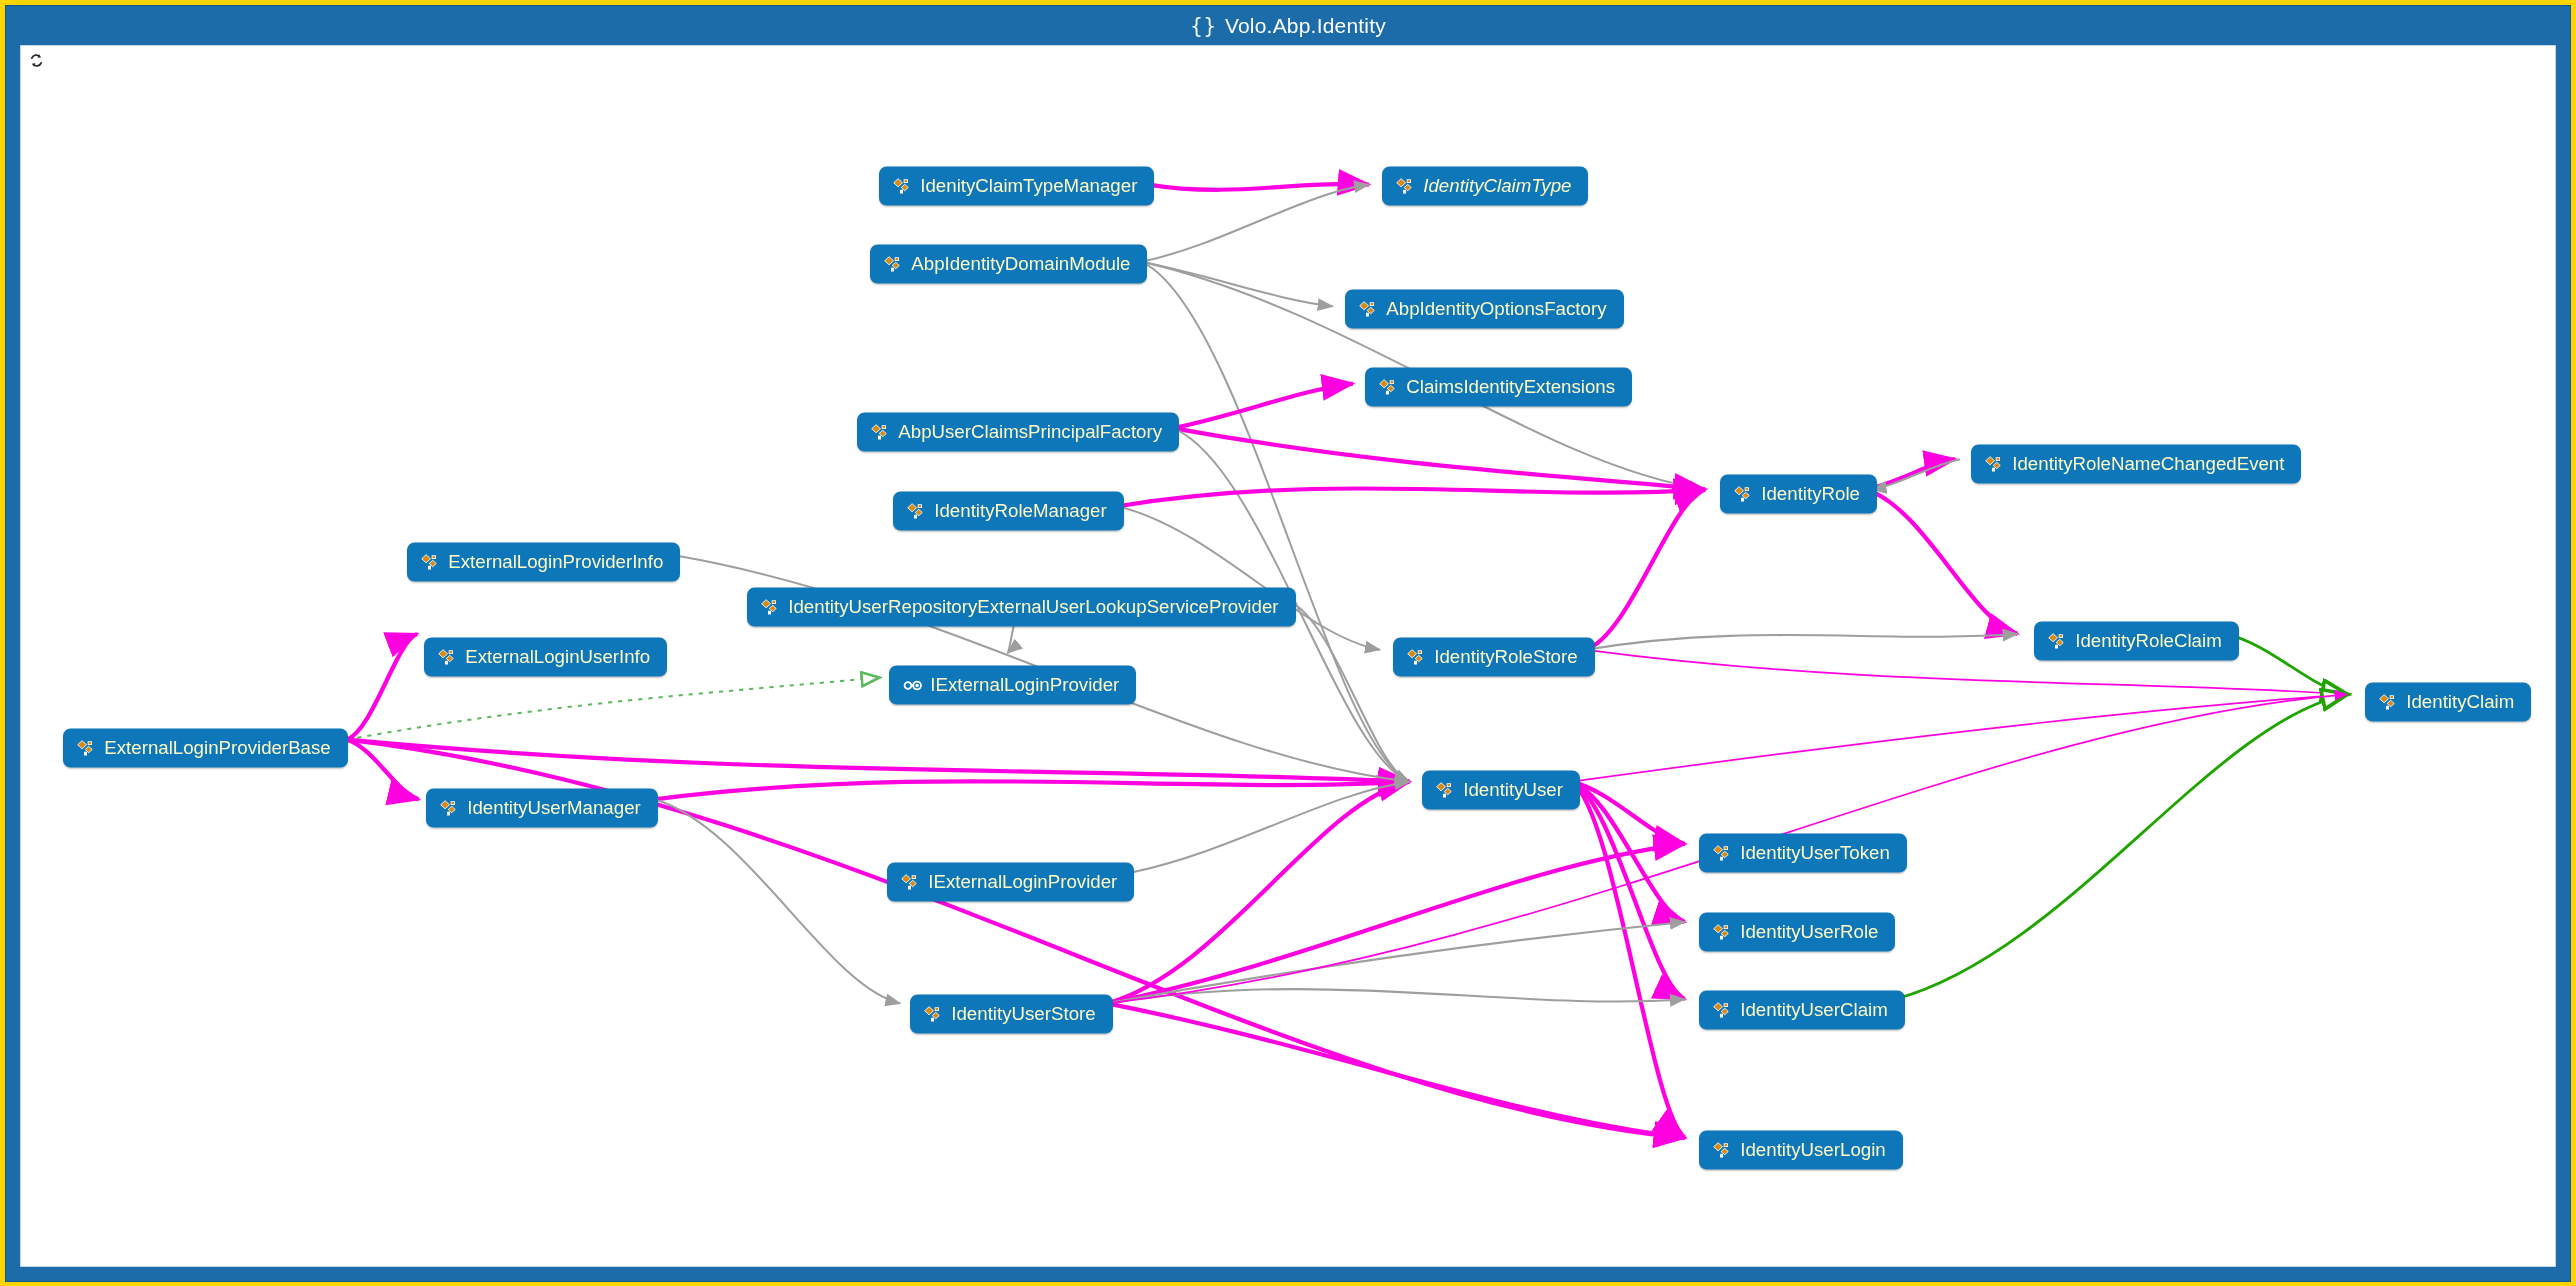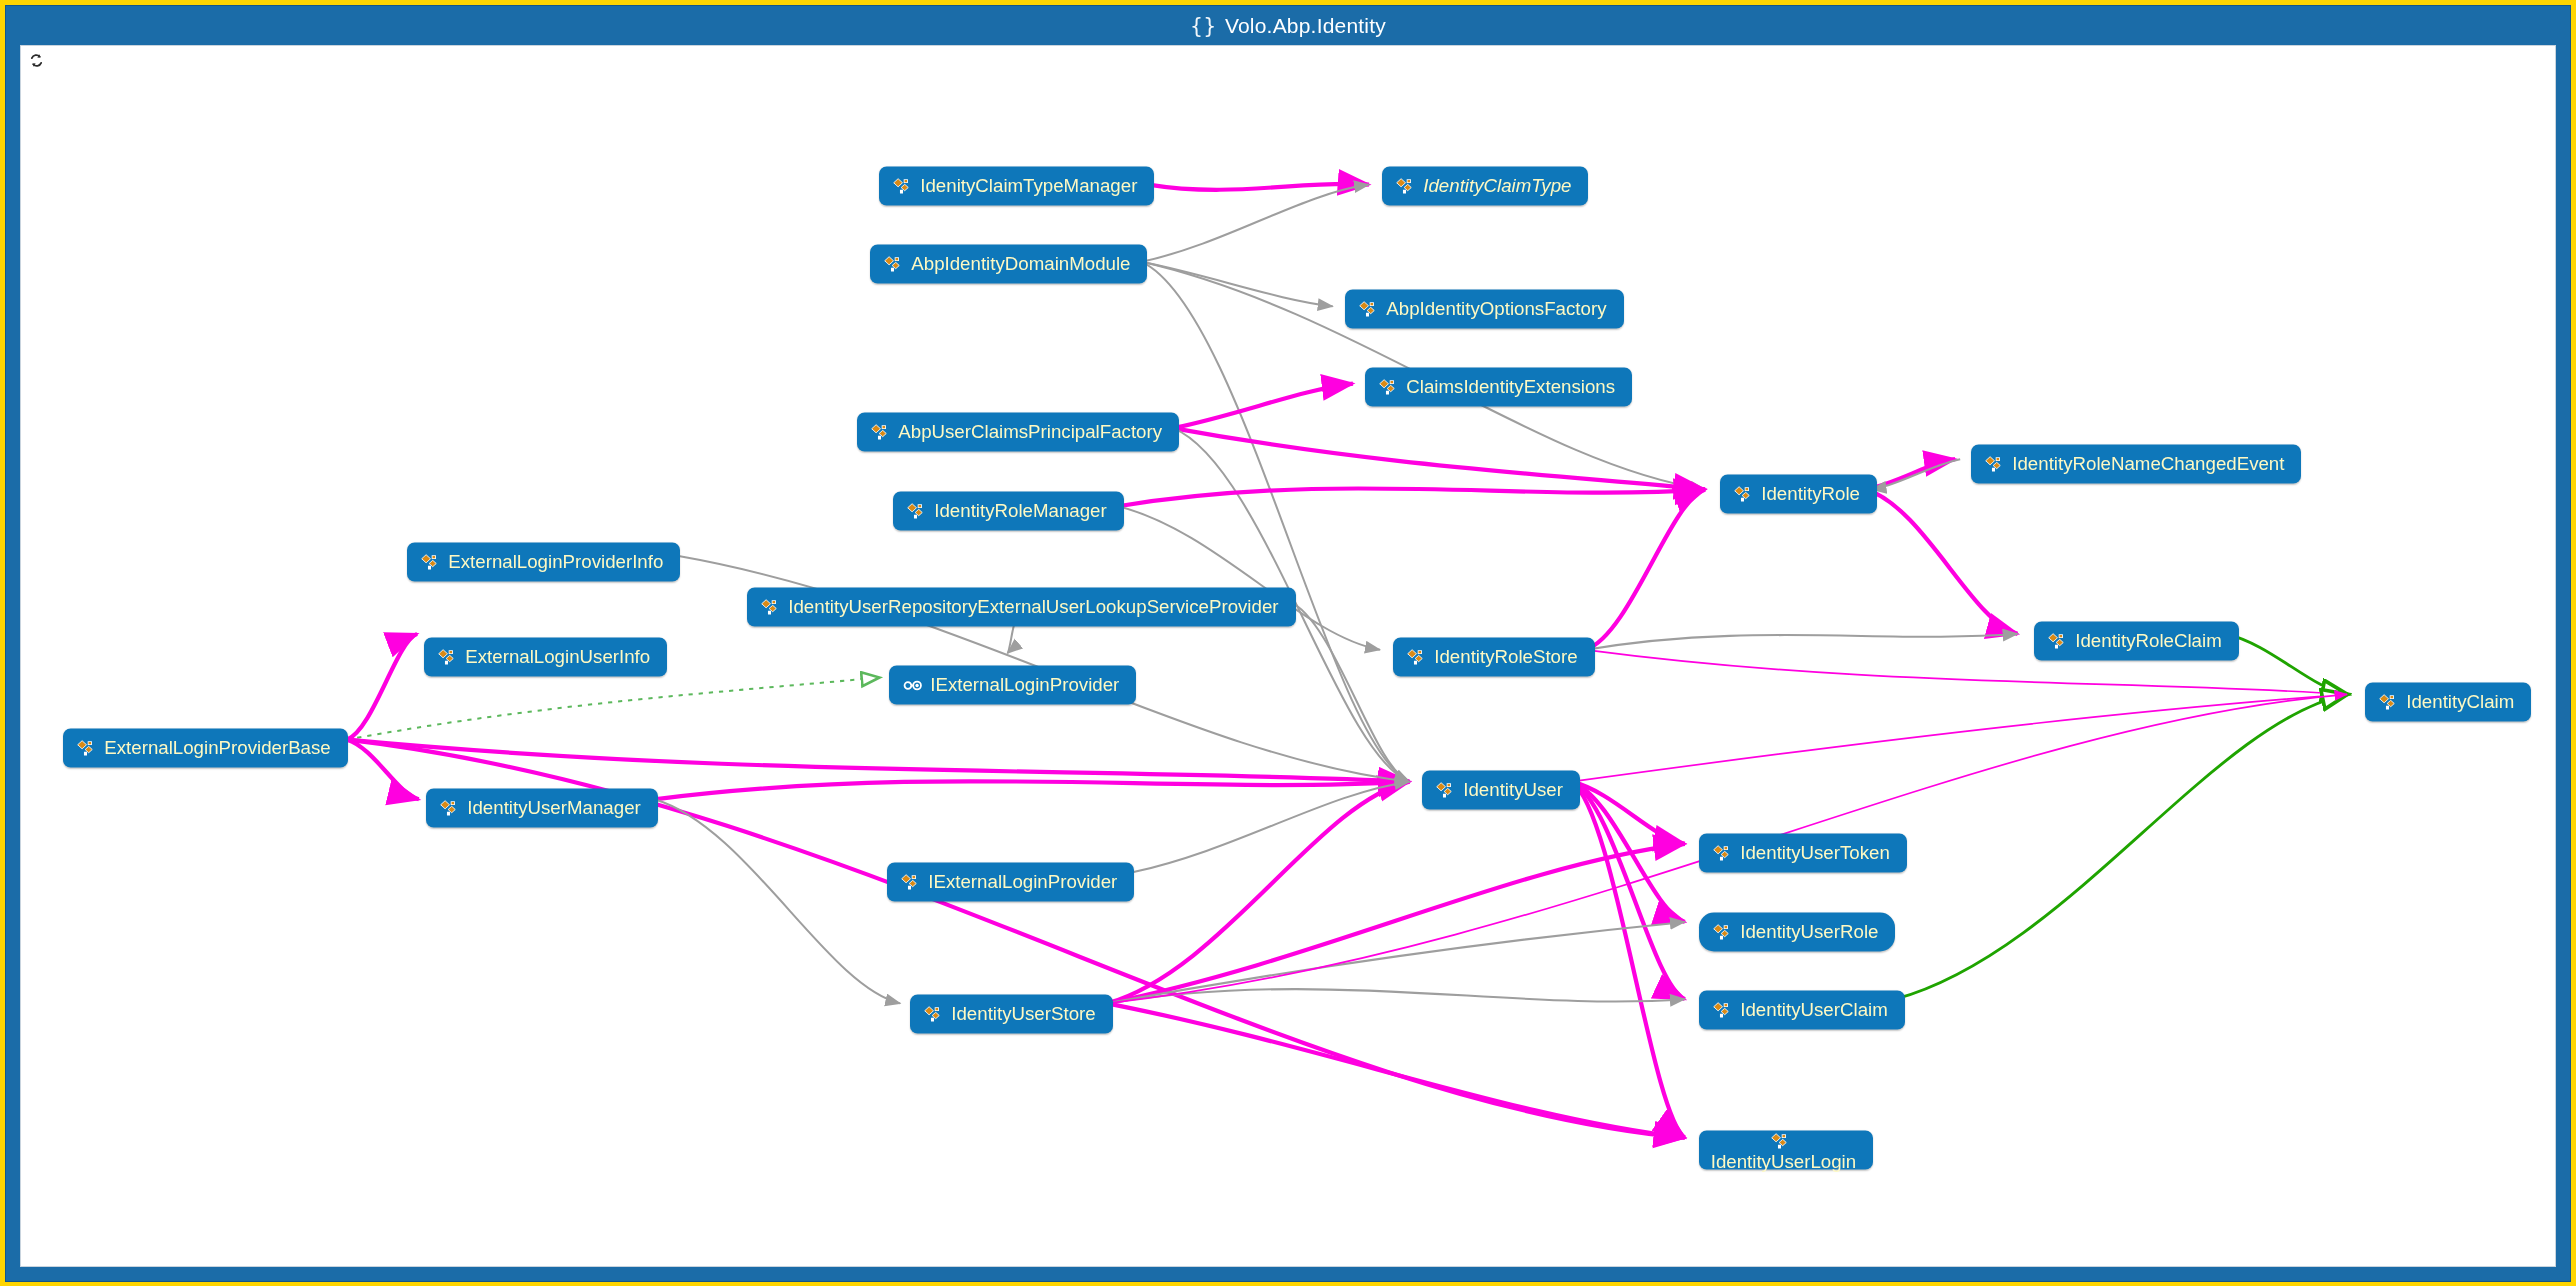--- a/index.html
+++ b/index.html
@@ -395,21 +395,21 @@
               <svg class="ico" viewBox="0 0 26 26" aria-hidden="true">
                 <path d="M3.2 8.6 L8.4 3.8 L13.6 8.6 L8.4 13.4 Z" fill="#d98a16" stroke="#ffffff" stroke-width="1"></path>
                 <path d="M12.0 14.2 L16.2 10.4 L20.4 14.2 L16.2 18.0 Z" fill="#d98a16" stroke="#ffffff" stroke-width="1"></path>
                 <path d="M15.0 4.4 L20.0 4.4 L20.0 9.0 L15.0 9.0 Z" fill="#ffffff"></path>
                 <path d="M16.0 5.4 L19.0 5.4 L19.0 8.0 L16.0 8.0 Z" fill="#d98a16"></path>
                 <path d="M10.6 16.8 L14.2 16.8 L14.2 21.4 L10.6 21.4 Z" fill="#ffffff"></path>
               </svg>
             </span>
             <span class="lbl">IdentityUserToken</span>
           </div>
-          <div class="node" style="left: 1678px; top: 886px; border-radius: 15px;">
+          <div class="node" style="left: 1678px; top: 886px;">
             <span>
               <svg class="ico" viewBox="0 0 26 26" aria-hidden="true">
                 <path d="M3.2 8.6 L8.4 3.8 L13.6 8.6 L8.4 13.4 Z" fill="#d98a16" stroke="#ffffff" stroke-width="1"></path>
                 <path d="M12.0 14.2 L16.2 10.4 L20.4 14.2 L16.2 18.0 Z" fill="#d98a16" stroke="#ffffff" stroke-width="1"></path>
                 <path d="M15.0 4.4 L20.0 4.4 L20.0 9.0 L15.0 9.0 Z" fill="#ffffff"></path>
                 <path d="M16.0 5.4 L19.0 5.4 L19.0 8.0 L16.0 8.0 Z" fill="#d98a16"></path>
                 <path d="M10.6 16.8 L14.2 16.8 L14.2 21.4 L10.6 21.4 Z" fill="#ffffff"></path>
               </svg>
             </span>
             <span class="lbl">IdentityUserRole</span>
@@ -443,21 +443,21 @@
               <svg class="ico" viewBox="0 0 26 26" aria-hidden="true">
                 <path d="M3.2 8.6 L8.4 3.8 L13.6 8.6 L8.4 13.4 Z" fill="#d98a16" stroke="#ffffff" stroke-width="1"></path>
                 <path d="M12.0 14.2 L16.2 10.4 L20.4 14.2 L16.2 18.0 Z" fill="#d98a16" stroke="#ffffff" stroke-width="1"></path>
                 <path d="M15.0 4.4 L20.0 4.4 L20.0 9.0 L15.0 9.0 Z" fill="#ffffff"></path>
                 <path d="M16.0 5.4 L19.0 5.4 L19.0 8.0 L16.0 8.0 Z" fill="#d98a16"></path>
                 <path d="M10.6 16.8 L14.2 16.8 L14.2 21.4 L10.6 21.4 Z" fill="#ffffff"></path>
               </svg>
             </span>
             <span class="lbl">IdentityUserStore</span>
           </div>
-          <div class="node" style="left: 1678px; top: 1104px; flex-direction: column;">
+          <div class="node" style="left: 1678px; top: 1104px;">
             <span>
               <svg class="ico" viewBox="0 0 26 26" aria-hidden="true">
                 <path d="M3.2 8.6 L8.4 3.8 L13.6 8.6 L8.4 13.4 Z" fill="#d98a16" stroke="#ffffff" stroke-width="1"></path>
                 <path d="M12.0 14.2 L16.2 10.4 L20.4 14.2 L16.2 18.0 Z" fill="#d98a16" stroke="#ffffff" stroke-width="1"></path>
                 <path d="M15.0 4.4 L20.0 4.4 L20.0 9.0 L15.0 9.0 Z" fill="#ffffff"></path>
                 <path d="M16.0 5.4 L19.0 5.4 L19.0 8.0 L16.0 8.0 Z" fill="#d98a16"></path>
                 <path d="M10.6 16.8 L14.2 16.8 L14.2 21.4 L10.6 21.4 Z" fill="#ffffff"></path>
               </svg>
             </span>
             <span class="lbl">IdentityUserLogin</span>

